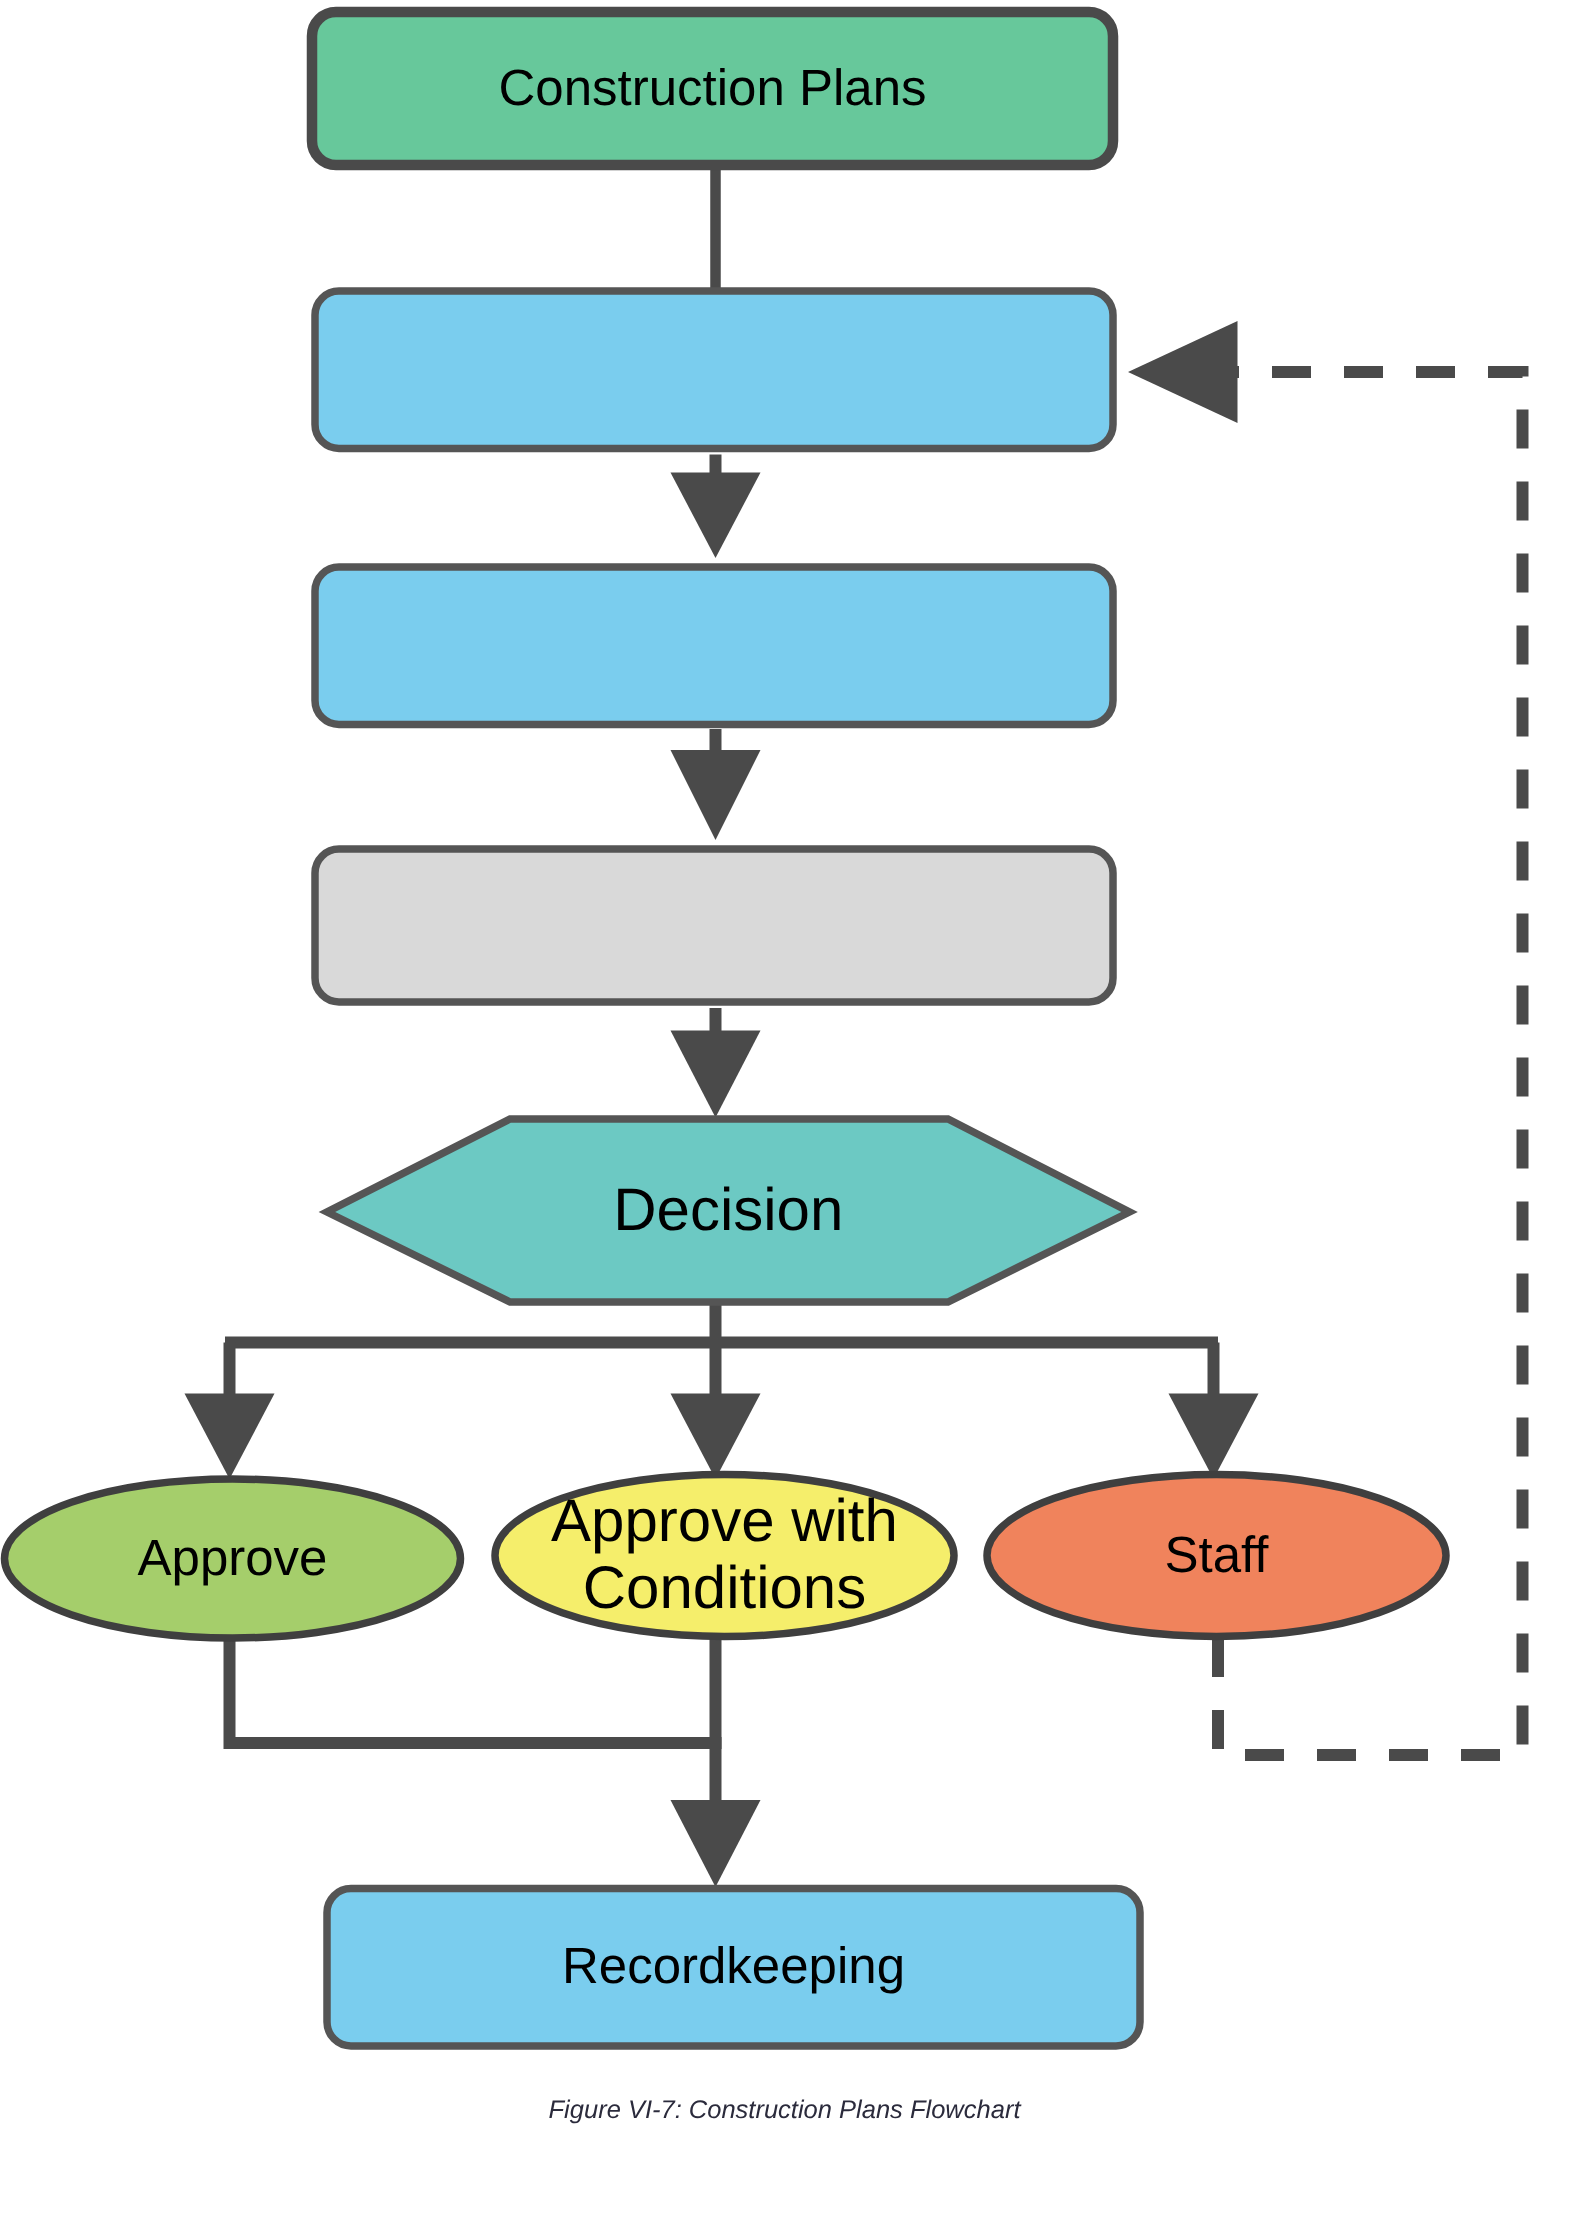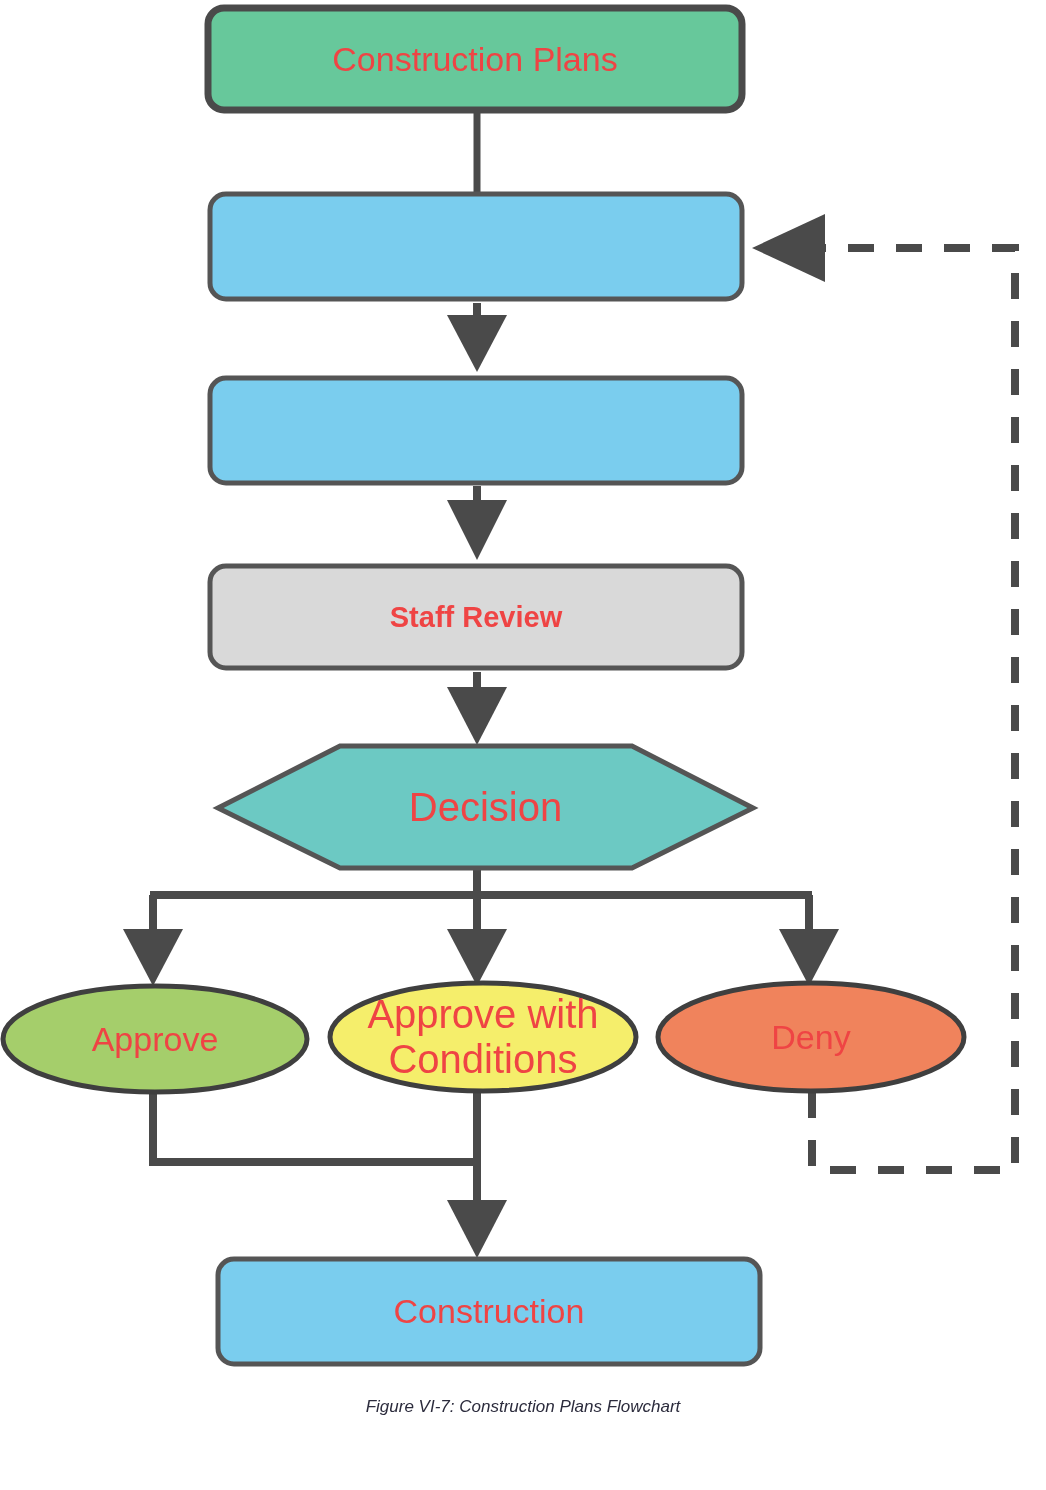--- a/index.html
+++ b/index.html
@@ -24,21 +24,21 @@
     top: 0;
     width: 1046px;
     height: 1490px;
   }
   .node-label {
     position: absolute;
     display: flex;
     align-items: center;
     justify-content: center;
     text-align: center;
-    color: #ef4444;
+    color: #000000;
     pointer-events: none;
     line-height: 1.12;
     white-space: pre-line;
   }
   .label-xl { font-size: 34px; }
   .label-lg { font-size: 40px; }
   .label-md { font-size: 29px; }
   .caption {
     position: absolute;
     left: 0;
@@ -104,28 +104,27 @@
 
     <ellipse cx="811" cy="1037" rx="153" ry="54" fill="#F0835C" stroke="#3f3f3f" stroke-width="5"></ellipse>
 
     <rect x="218" y="1259" width="542" height="105" rx="16" ry="16" fill="#7ACDEE" stroke="#555555" stroke-width="5"></rect>
   </svg>
 
   <div class="node-label label-xl" style="left:208px; top:8px; width:534px; height:102px;">Construction Plans</div>
 
 
 
-  <div class="node-label label-md" style="left:210px; top:566px; width:532px; height:102px; font-weight:600;">Staff Review</div>
 
   <div class="node-label label-lg" style="left:218px; top:746px; width:535px; height:122px;">Decision</div>
 
   <div class="node-label label-xl" style="left:3px; top:986px; width:304px; height:106px;">Approve</div>
 
   <div class="node-label label-lg" style="left:330px; top:983px; width:306px; height:108px;">Approve with
 Conditions</div>
 
-  <div class="node-label label-xl" style="left:658px; top:983px; width:306px; height:108px;">Deny</div>
+  <div class="node-label label-xl" style="left:658px; top:983px; width:306px; height:108px;">Staff</div>
 
-  <div class="node-label label-xl" style="left:218px; top:1259px; width:542px; height:105px;">Construction</div>
+  <div class="node-label label-xl" style="left:218px; top:1259px; width:542px; height:105px;">Recordkeeping</div>
 
   <div class="caption" style="top:1397px;">Figure VI-7: Construction Plans Flowchart</div>
 
 </div>
 
 </body></html>

